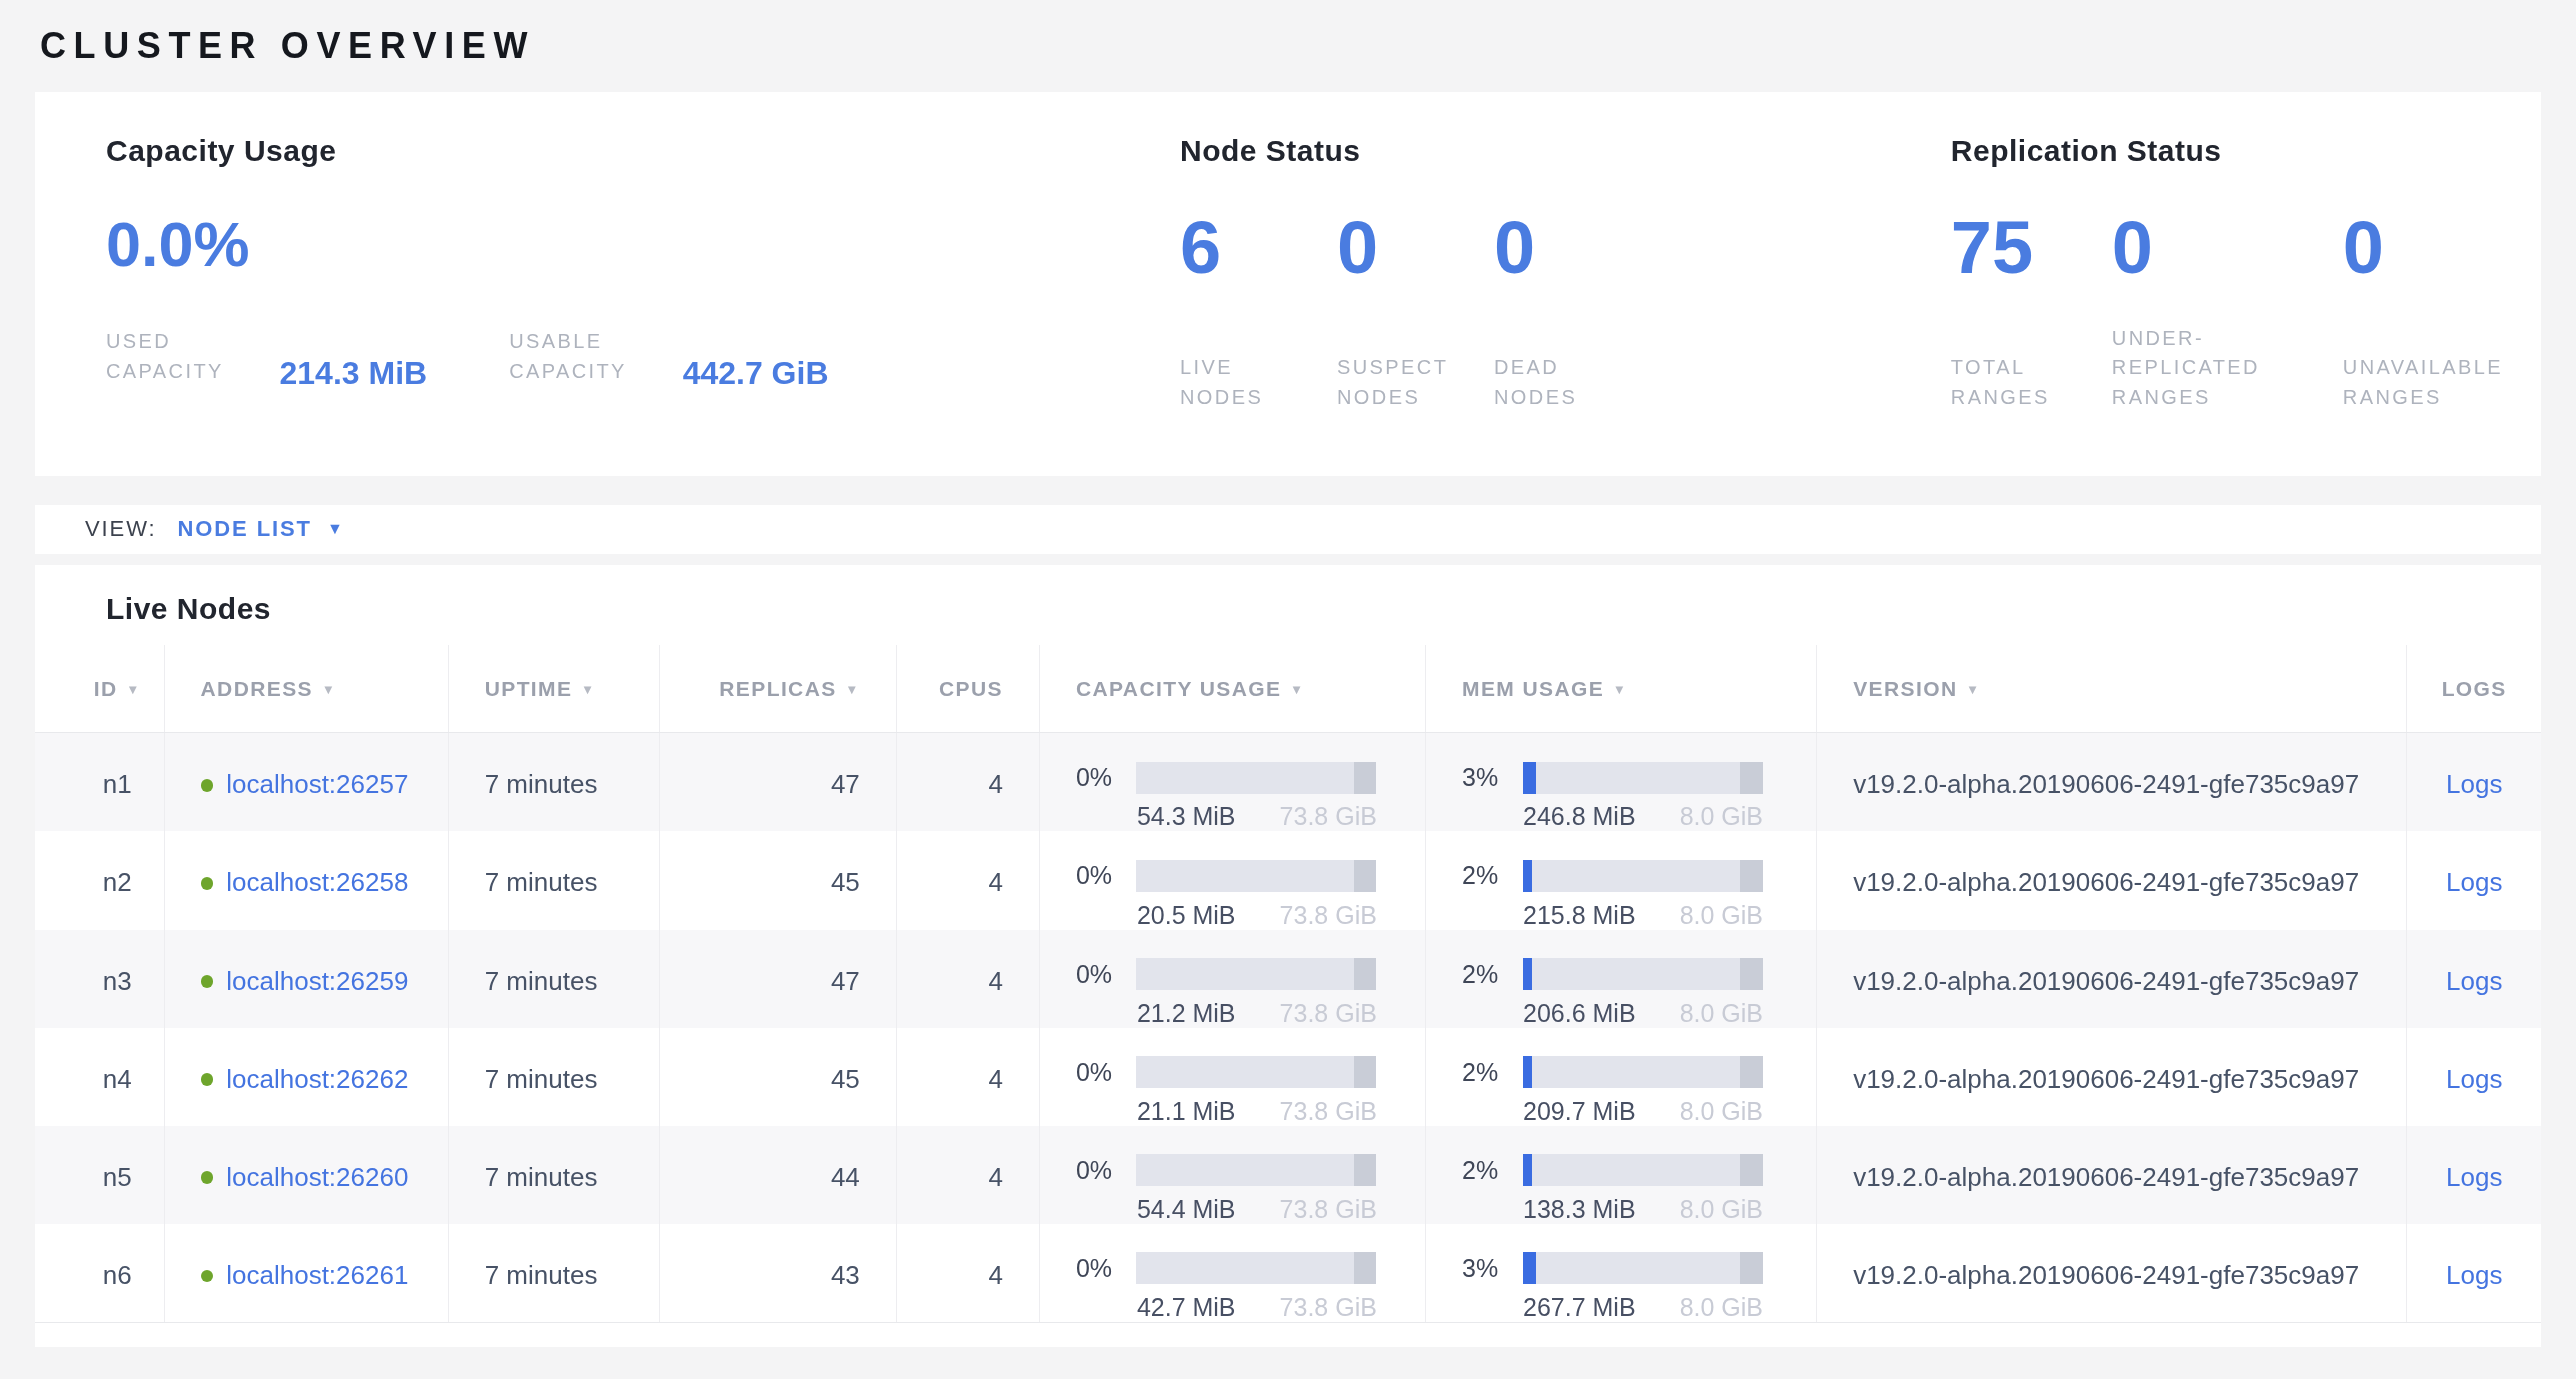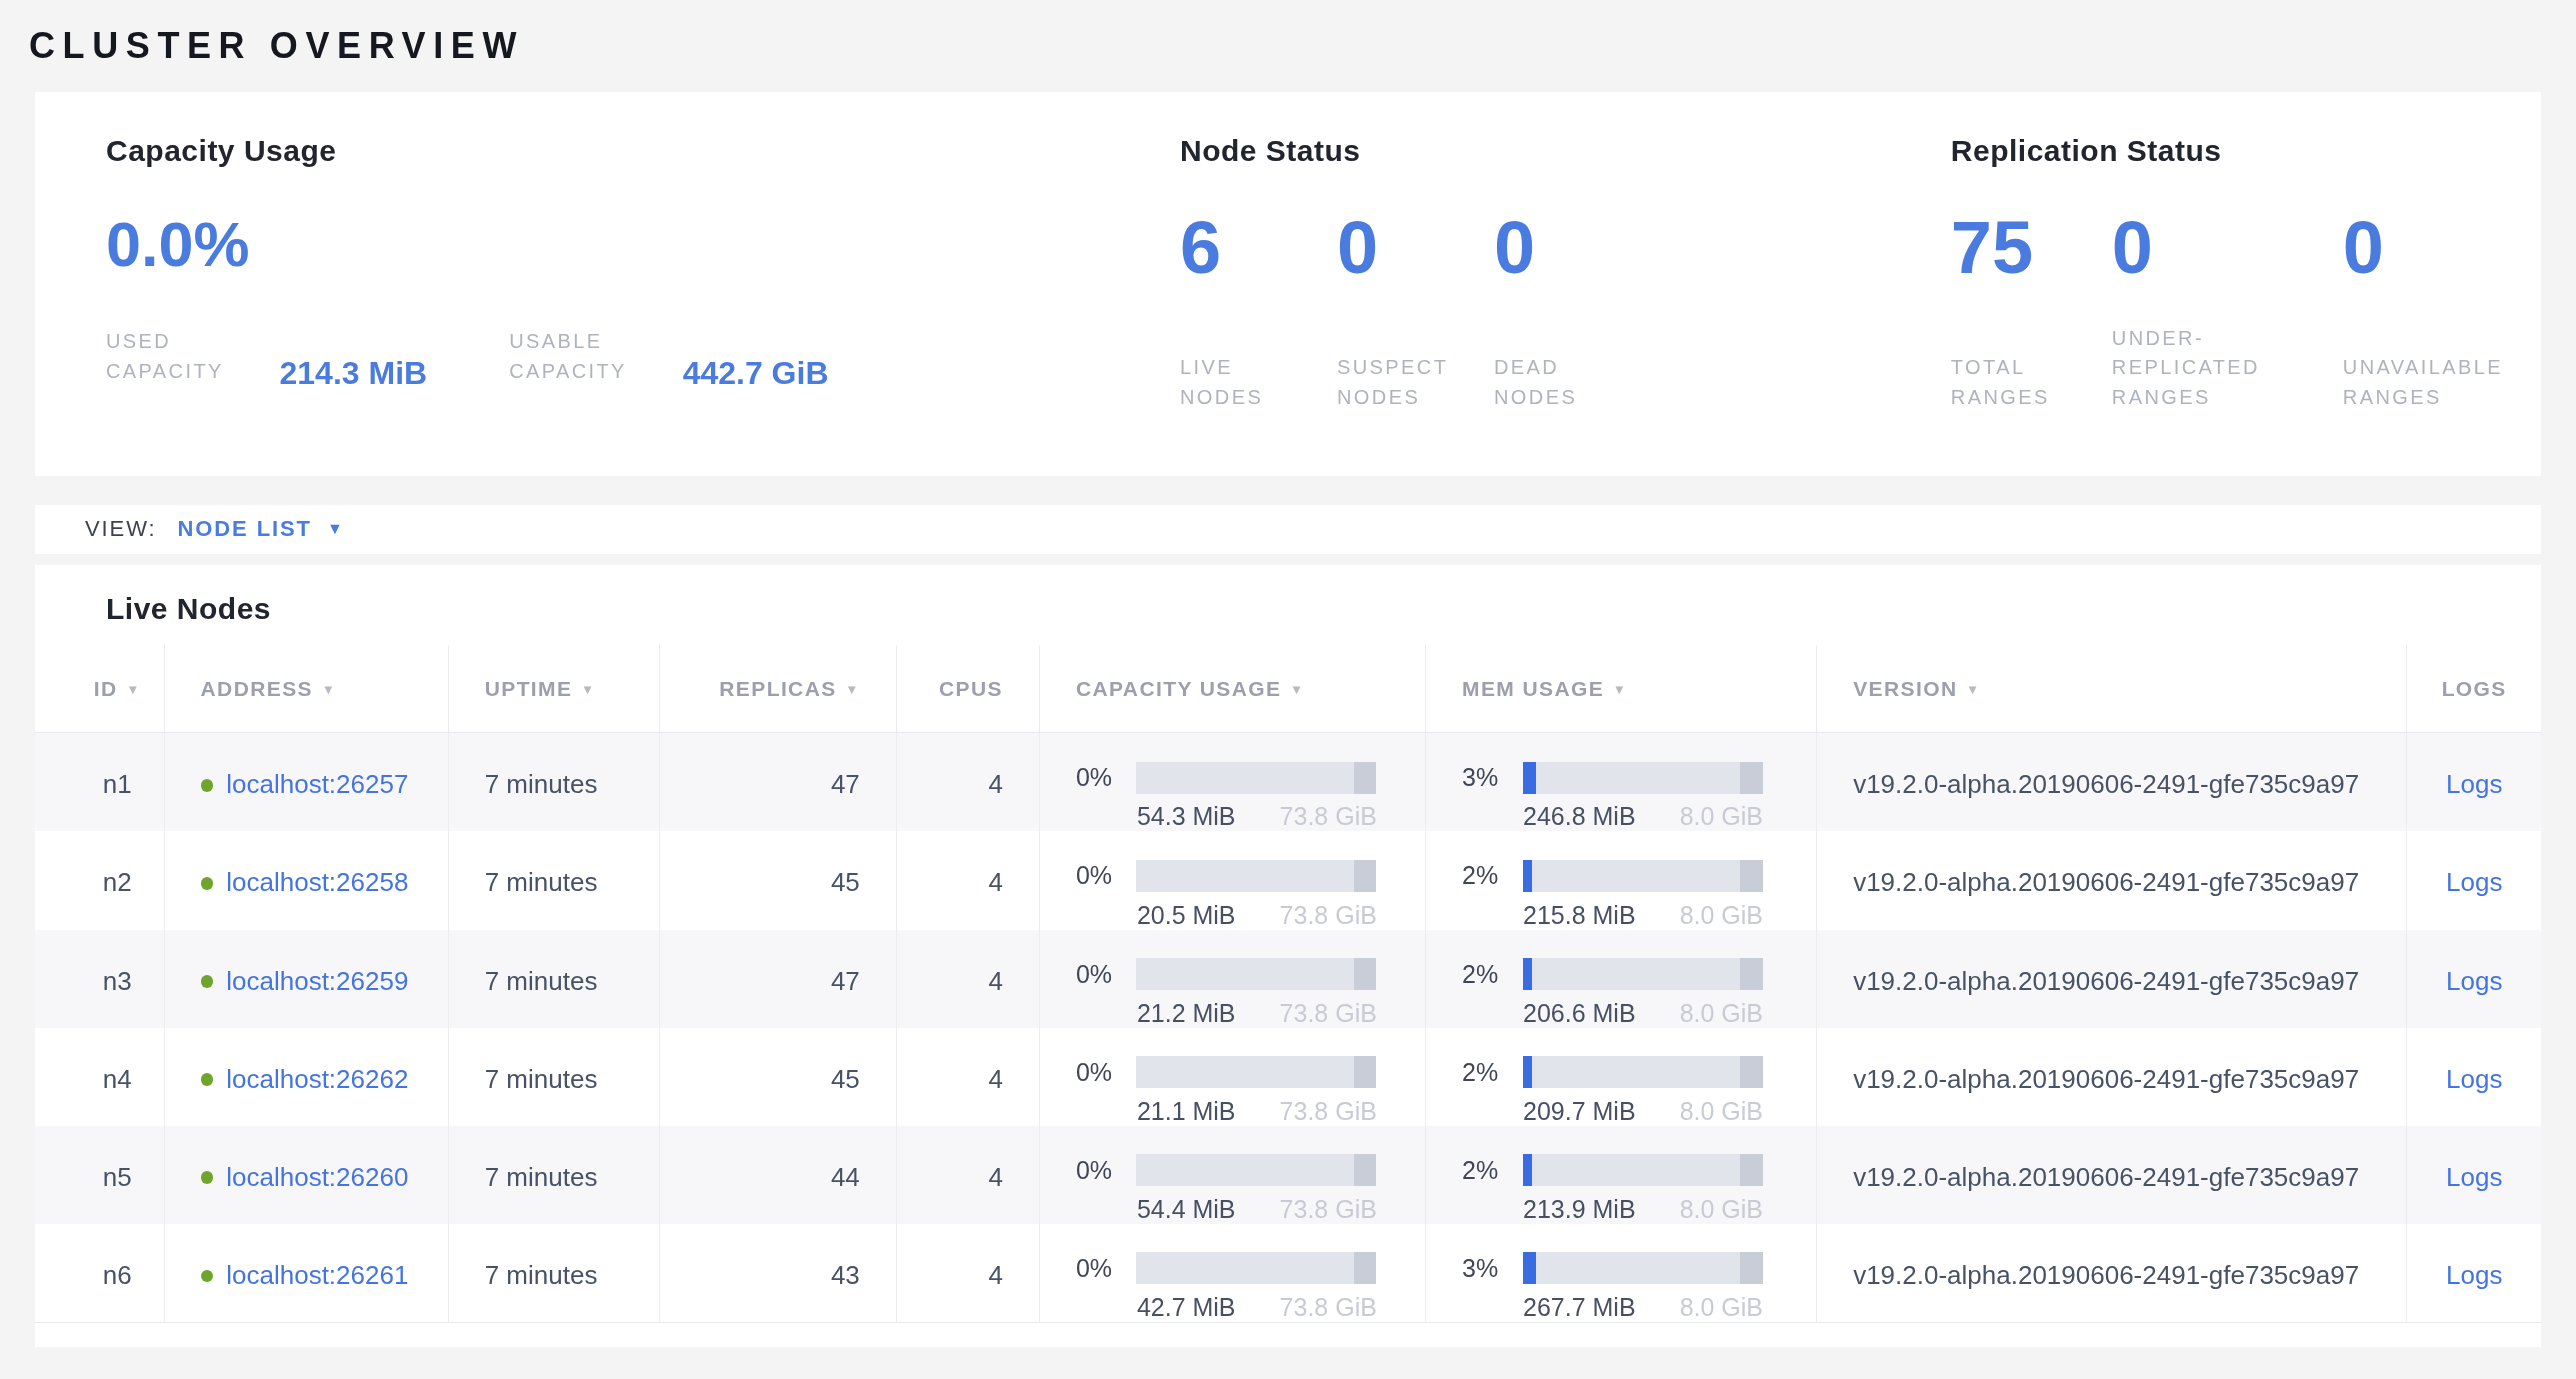--- a/index.html
+++ b/index.html
@@ -6,21 +6,21 @@
   html,body { width:2576px; height:1379px; overflow:hidden; }
   body {
     background:#f4f4f5;
     font-family:"Liberation Sans", sans-serif;
     color:#475266;
   }
   .page { width:2576px; height:1379px; position:relative; }
 
   
   .page-title {
-    padding:25px 0 0 29px;
+    padding:25px 0 0 40px;
     font-size:36px; font-weight:bold; letter-spacing:7.6px;
     color:#15181e;
   }
 
   
   .card { background:#ffffff; margin:0 35px; }
   .summary {
     margin-top:25px; height:384px;
     display:flex; padding:42px 38px 0 71px;
   }
@@ -419,21 +419,21 @@
     </td>
     <td class="c-usage">
       <div class="u-top">
         <span class="u-pct">2%</span>
         <span class="u-bar">
                   <span class="u-fill" style="width: 9.5px;"></span>
                   <span class="u-dark"></span>
                 </span>
       </div>
       <div class="u-vals">
-        <span class="u-used">213.9 MiB</span>
+        <span class="u-used">138.3 MiB</span>
         <span class="u-max">8.0 GiB</span>
       </div>
     </td>
     <td class="c-version"><span>v19.2.0-alpha.20190606-2491-gfe735c9a97</span></td>
     <td class="c-logs"><a class="logs-link" href="#">Logs</a></td>
   </tr>
 
   <tr>
     <td class="c-id"><span>n6</span></td>
     <td class="c-addr"><span class="dot"></span><a class="addr" href="#">localhost:26261</a></td>

